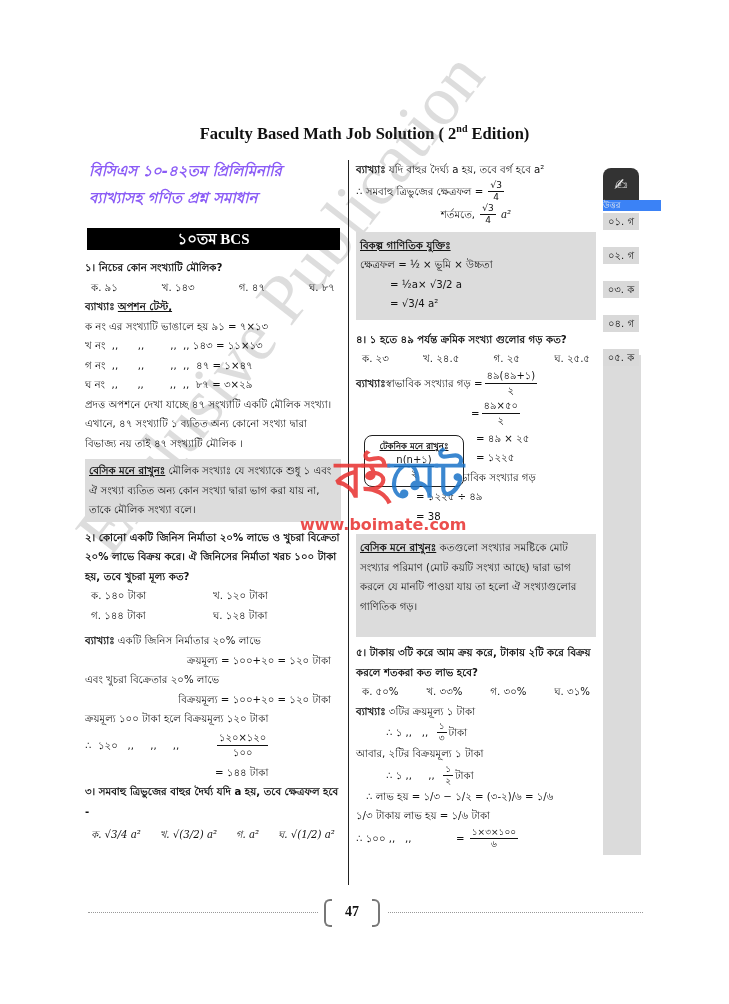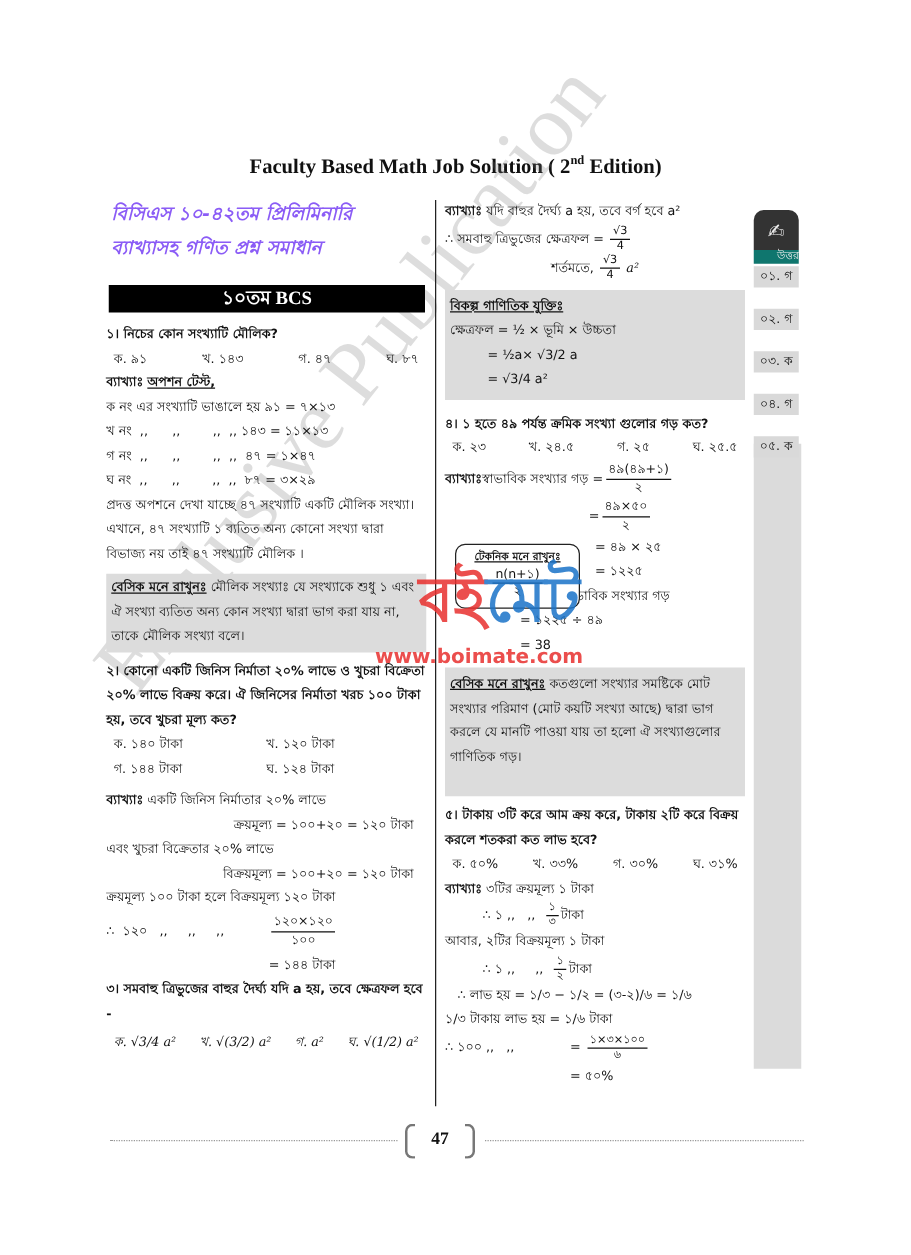--- a/index.html
+++ b/index.html
@@ -33,21 +33,21 @@
   .frac .num { border-bottom: 1px solid #111; padding: 0 2px; }
   .tech-box {
     position: absolute; left: 8px; top: 275px; width: 100px; height: 52px; border: 1.5px solid #222;
     border-radius: 8px; background: #fff; font-size: 8.5px; line-height: 14px; text-align: center; padding-top: 3px;
   }
   .answers { position: absolute; left: 603px; top: 168px; width: 38px; }
   .answer-icon {
     width: 36px; height: 32px; background: #333; border-radius: 8px 8px 0 0; display: flex; align-items: center; justify-content: center;
     color: #eee; font-size: 16px;
   }
-  .answer-icon-label { background: #0f766e; color: #eee; font-size: 8.5px; text-align: right; width: 36px; line-height: 11px; }
+  .answer-icon-label { background: #3b82f6; color: #eee; font-size: 8.5px; text-align: left; width: 58px; line-height: 11px; }
   .ans { background: #d9d9d9; font-size: 10px; text-align: center; width: 36px; line-height: 17px; margin-top: 2px; margin-bottom: 17px; }
   .ans:first-of-type { margin-top: 3px; }
   .answer-strip { position: absolute; left: 603px; top: 355px; width: 38px; height: 500px; background: #dbdbdb; }
   .footer { position: absolute; top: 897px; left: 88px; width: 555px; height: 30px; }
   .dots-l, .dots-r { position: absolute; top: 15px; border-top: 1.5px dotted #999; }
   .dots-l { left: 0; width: 230px; }
   .dots-r { left: 300px; width: 255px; }
   .page-num { position: absolute; left: 232px; top: 0; width: 64px; text-align: center; font-family: "Liberation Serif", serif; font-weight: bold; font-size: 14px; line-height: 30px; }
   .page-num::before, .page-num::after { content: ""; position: absolute; top: 2px; width: 6px; height: 24px; border: 2px solid #777; }
   .page-num::before { left: 4px; border-right: none; border-radius: 6px 0 0 6px; }
@@ -181,21 +181,20 @@
   </div>
   <div><span class="lbl">ব্যাখ্যাঃ</span><span> ৩টির ক্রয়মূল্য ১ টাকা</span></div>
   <div class="ml" style="white-space:pre"><span>∴ ১ ,,   ,,</span>  <span class="frac"><span class="num">১</span><span>৩</span></span><span>টাকা</span></div>
   <div>আবার, ২টির বিক্রয়মূল্য ১ টাকা</div>
   <div class="ml" style="white-space:pre"><span>∴ ১ ,,     ,,</span>  <span class="frac"><span class="num">১</span><span>২</span></span><span>টাকা</span></div>
   <div style="padding-left:10px">∴ লাভ হয় = ১/৩ − ১/২ = (৩-২)/৬ = ১/৬</div>
   <div>১/৩ টাকায় লাভ হয় = ১/৬ টাকা</div>
   <div style="display:flex;align-items:center;height:26px;white-space:pre">
     <span style="width:100px">∴ ১০০ ,,   ,,</span>= <span class="frac"><span class="num">১×৩×১০০</span><span>৬</span></span>
   </div>
-  <div style="padding-left:100px">= ৫০%</div>
 </div>
 
 <div class="answer-strip"></div>
 <div class="answers">
   <div class="answer-icon">✍</div>
   <div class="answer-icon-label">উত্তর</div>
   <div class="ans">০১. গ</div>
   <div class="ans">০২. গ</div>
   <div class="ans">০৩. ক</div>
   <div class="ans">০৪. গ</div>

